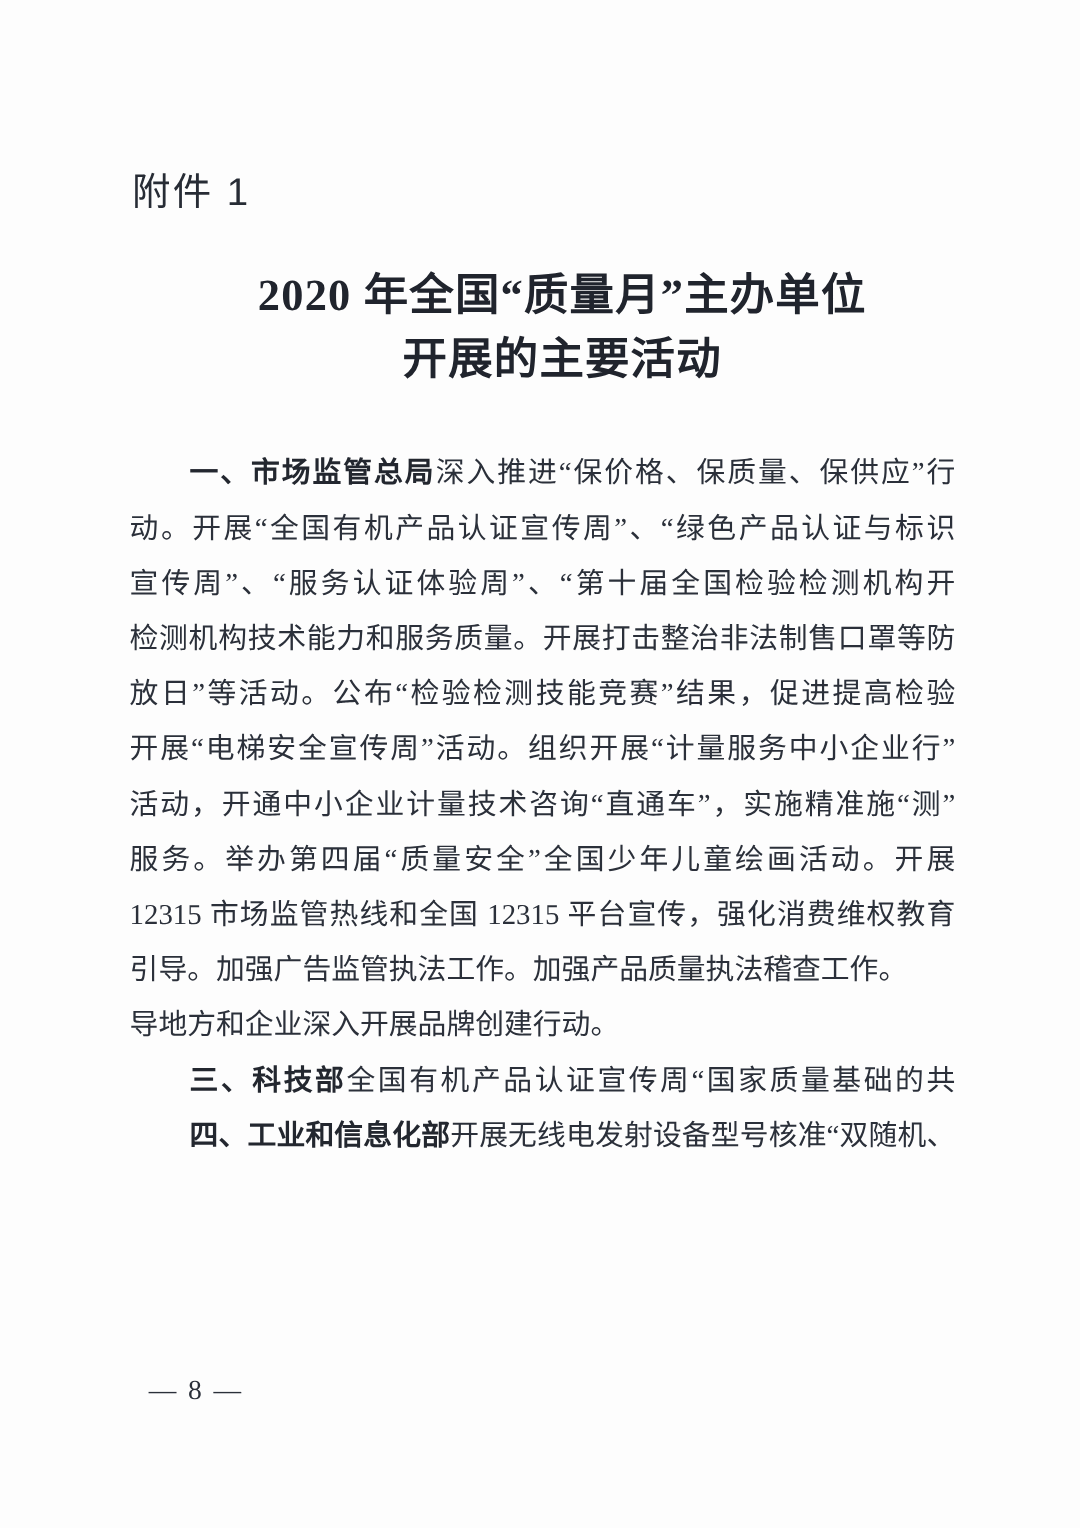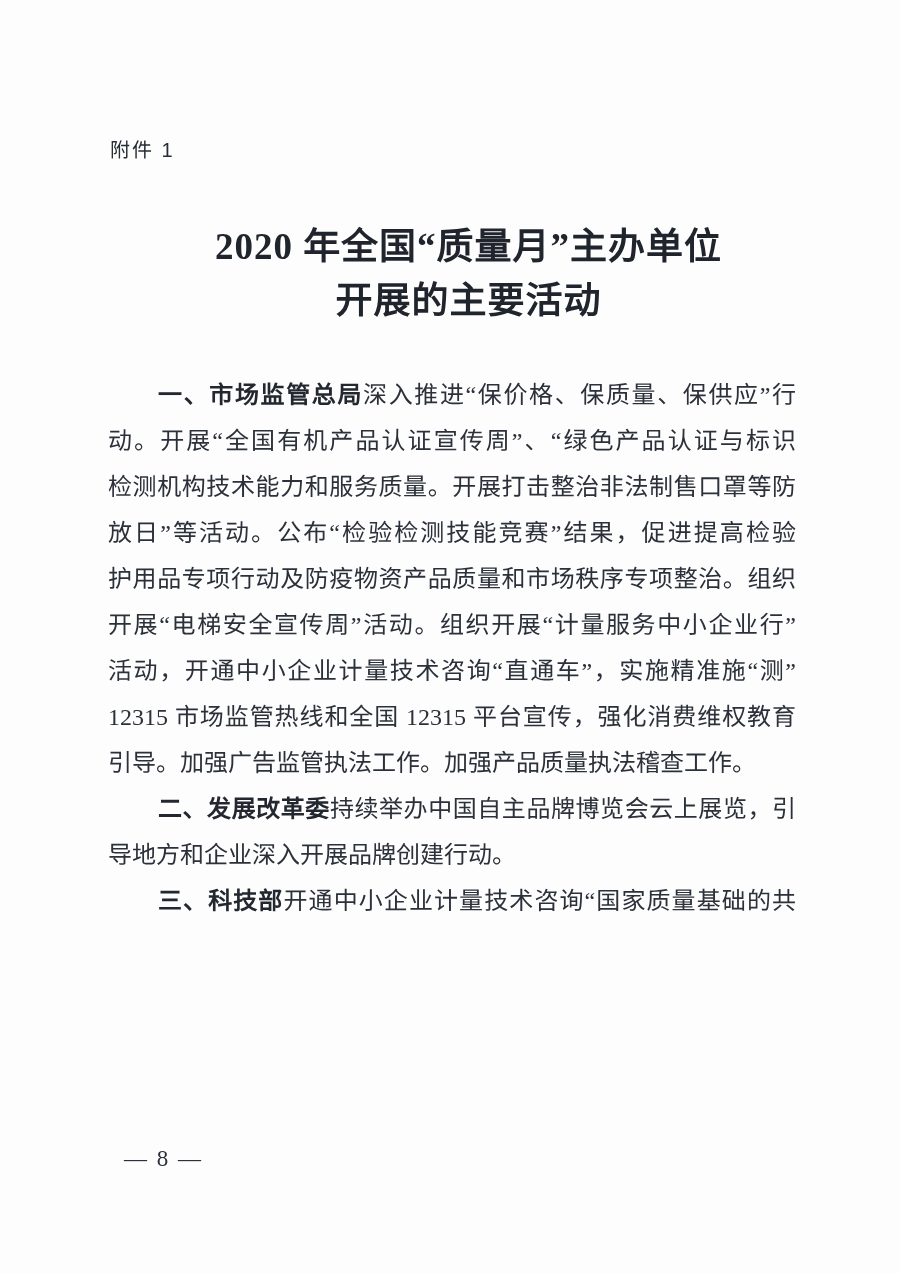--- a/index.html
+++ b/index.html
@@ -15,21 +15,21 @@
     background: #fdfdfd;
     color: #2b303a;
     overflow: hidden;
   }
   .attachment {
     position: absolute;
     top: 134px;
     left: 110px;
     font-family: "Liberation Sans", sans-serif;
     font-weight: 500;
-    font-size: 20px;
+    font-size: 32px;
     letter-spacing: 2px;
     color: #272c35;
   }
   .title {
     position: absolute;
     top: 220px;
     left: 0;
     width: 100%;
     margin: 0;
     text-align: center;
@@ -84,27 +84,28 @@
   <div class="attachment">附件 1</div>
 
   <h1 class="title">
     <span class="title-line">2020 年全国“质量月”主办单位</span>
     <span class="title-line">开展的主要活动</span>
   </h1>
 
   <div class="doc-body">
     <div class="line indent"><span class="lead">一、市场监管总局</span><span>深入推进“保价格、保质量、保供应”行</span></div>
     <div class="line"><span class="lead"></span><span>动。开展“全国有机产品认证宣传周”、“绿色产品认证与标识</span></div>
+    <div class="line"><span class="lead"></span><span>宣传周”、“服务认证体验周”、“第十届全国检验检测机构开</span></div>
     <div class="line"><span class="lead"></span><span>检测机构技术能力和服务质量。开展打击整治非法制售口罩等防</span></div>
     <div class="line"><span class="lead"></span><span>放日”等活动。公布“检验检测技能竞赛”结果，促进提高检验</span></div>
-    <div class="line"><span class="lead"></span><span>护用品专项行动及防疫物资产品质量和市场秩序专项整治。组织</span></div>
     <div class="line"><span class="lead"></span><span>开展“电梯安全宣传周”活动。组织开展“计量服务中小企业行”</span></div>
     <div class="line"><span class="lead"></span><span>活动，开通中小企业计量技术咨询“直通车”，实施精准施“测”</span></div>
+    <div class="line"><span class="lead"></span><span>服务。举办第四届“质量安全”全国少年儿童绘画活动。开展</span></div>
     <div class="line"><span class="lead"></span><span>12315 市场监管热线和全国 12315 平台宣传，强化消费维权教育</span></div>
     <div class="line para-end"><span class="lead"></span><span>引导。加强广告监管执法工作。加强产品质量执法稽查工作。</span></div>
-    <div class="line indent"><span class="lead">二、发展改革委</span><span>持续举办中国自主品牌博览会云上展览，引</span></div>
     <div class="line para-end"><span class="lead"></span><span>导地方和企业深入开展品牌创建行动。</span></div>
-    <div class="line indent"><span class="lead">三、科技部</span><span>开通中小企业计量技术咨询“国家质量基础的共</span></div>
+    <div class="line indent"><span class="lead">三、科技部</span><span>全国有机产品认证宣传周“国家质量基础的共</span></div>
+    <div class="line indent"><span class="lead">四、工业和信息化部</span><span>开展无线电发射设备型号核准“双随机、</span></div>
   </div>
 
   <div class="footer">— 8 —</div>
 
 </div>
 
 </body></html>

